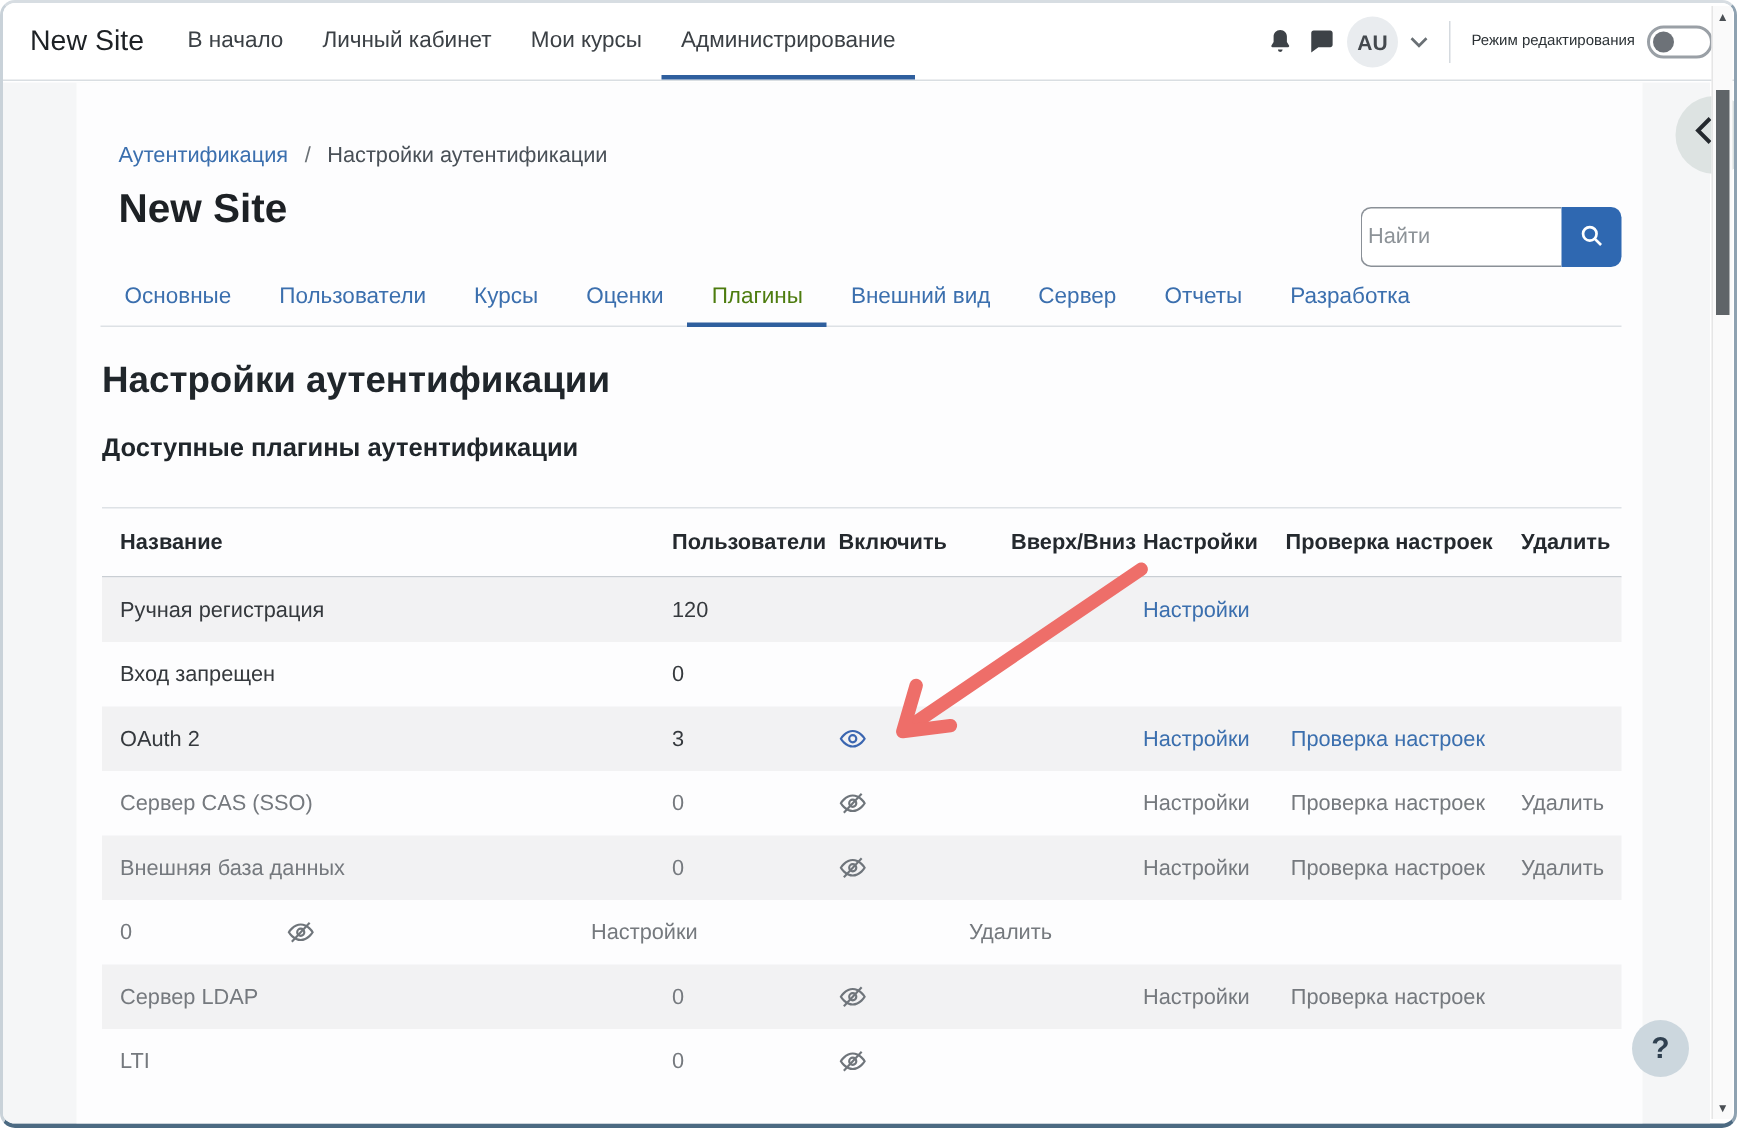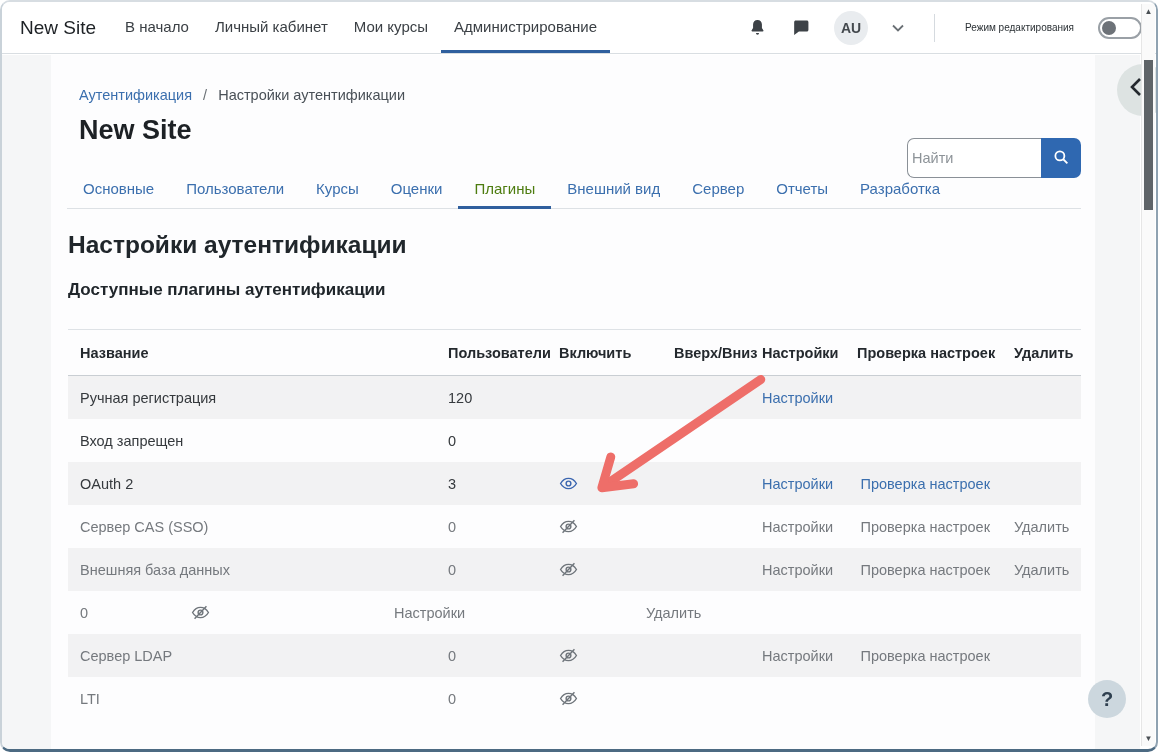--- a/index.html
+++ b/index.html
@@ -11,36 +11,36 @@
     background:#fff; }
 
   
   .navbar { position:absolute; top:0; left:0; right:0; height:52px; background:#fff;
     border-bottom:1px solid #d9dee2; display:flex; align-items:stretch; padding:0 14px 0 18px; z-index:30; }
   .brand { font-size:19px; color:#1d2125; display:flex; align-items:center; margin-right:16px; cursor:pointer; }
   .nav-items { display:flex; align-items:stretch; }
   .nav-item { display:flex; align-items:center; padding:0 13px; font-size:15px; color:#3b4045;
     border-bottom:3px solid transparent; cursor:pointer; }
   .nav-item.active { border-bottom-color:#2f5f9e; }
-  .nav-right { margin-left:auto; display:flex; align-items:center; gap:24px; }
+  .nav-right { margin-left:auto; display:flex; align-items:center; gap:8px; }
   .icon-btn { display:flex; align-items:center; cursor:pointer; }
   .avatar { width:34px; height:34px; border-radius:50%; background:#e9ecef; color:#44494e;
     font-size:14px; font-weight:600; display:flex; align-items:center; justify-content:center; cursor:pointer; }
   .caret { color:#6a7075; }
   .nav-divider { width:1px; height:28px; background:#d5dadf; margin:0 6px; }
   .edit-label { font-size:10px; color:#2b3135; }
   .toggle { width:44px; height:22px; border:2px solid #9aa0a6; border-radius:12px; background:#fff;
     position:relative; cursor:pointer; }
   .toggle .knob { position:absolute; left:2px; top:2px; width:14px; height:14px; border-radius:50%; background:#6d7278; }
 
   
   .page { position:absolute; top:53px; left:0; right:16px; bottom:0; background:#f5f6f7; }
   .content { position:absolute; top:0; bottom:0; left:49px; width:1044px; background:#fdfdfe; }
 
-  .breadcrumb { padding:32px 0 0 28px; font-size:14.5px; color:#495057; }
+  .breadcrumb { padding:41px 0 0 28px; font-size:14.5px; color:#495057; }
   .breadcrumb a { color:#3b6fae; text-decoration:none; cursor:pointer; }
   .breadcrumb .sep { margin:0 7px; color:#6a7075; }
 
   h1.page-title { margin:12px 0 0 28px; font-size:27px; font-weight:700; color:#1d2125; }
 
   .search { position:absolute; top:83px; right:14px; display:flex; }
   .search input { width:134px; height:40px; border:1px solid #8a9097; border-right:none;
     border-radius:7px 0 0 7px; padding:0 4px; font-size:14.5px; color:#333; outline:none; background:#fff; }
   .search input::placeholder { color:#8d9398; }
   .search button { width:40px; height:40px; border:none; background:#2f68b1; border-radius:0 7px 7px 0;

